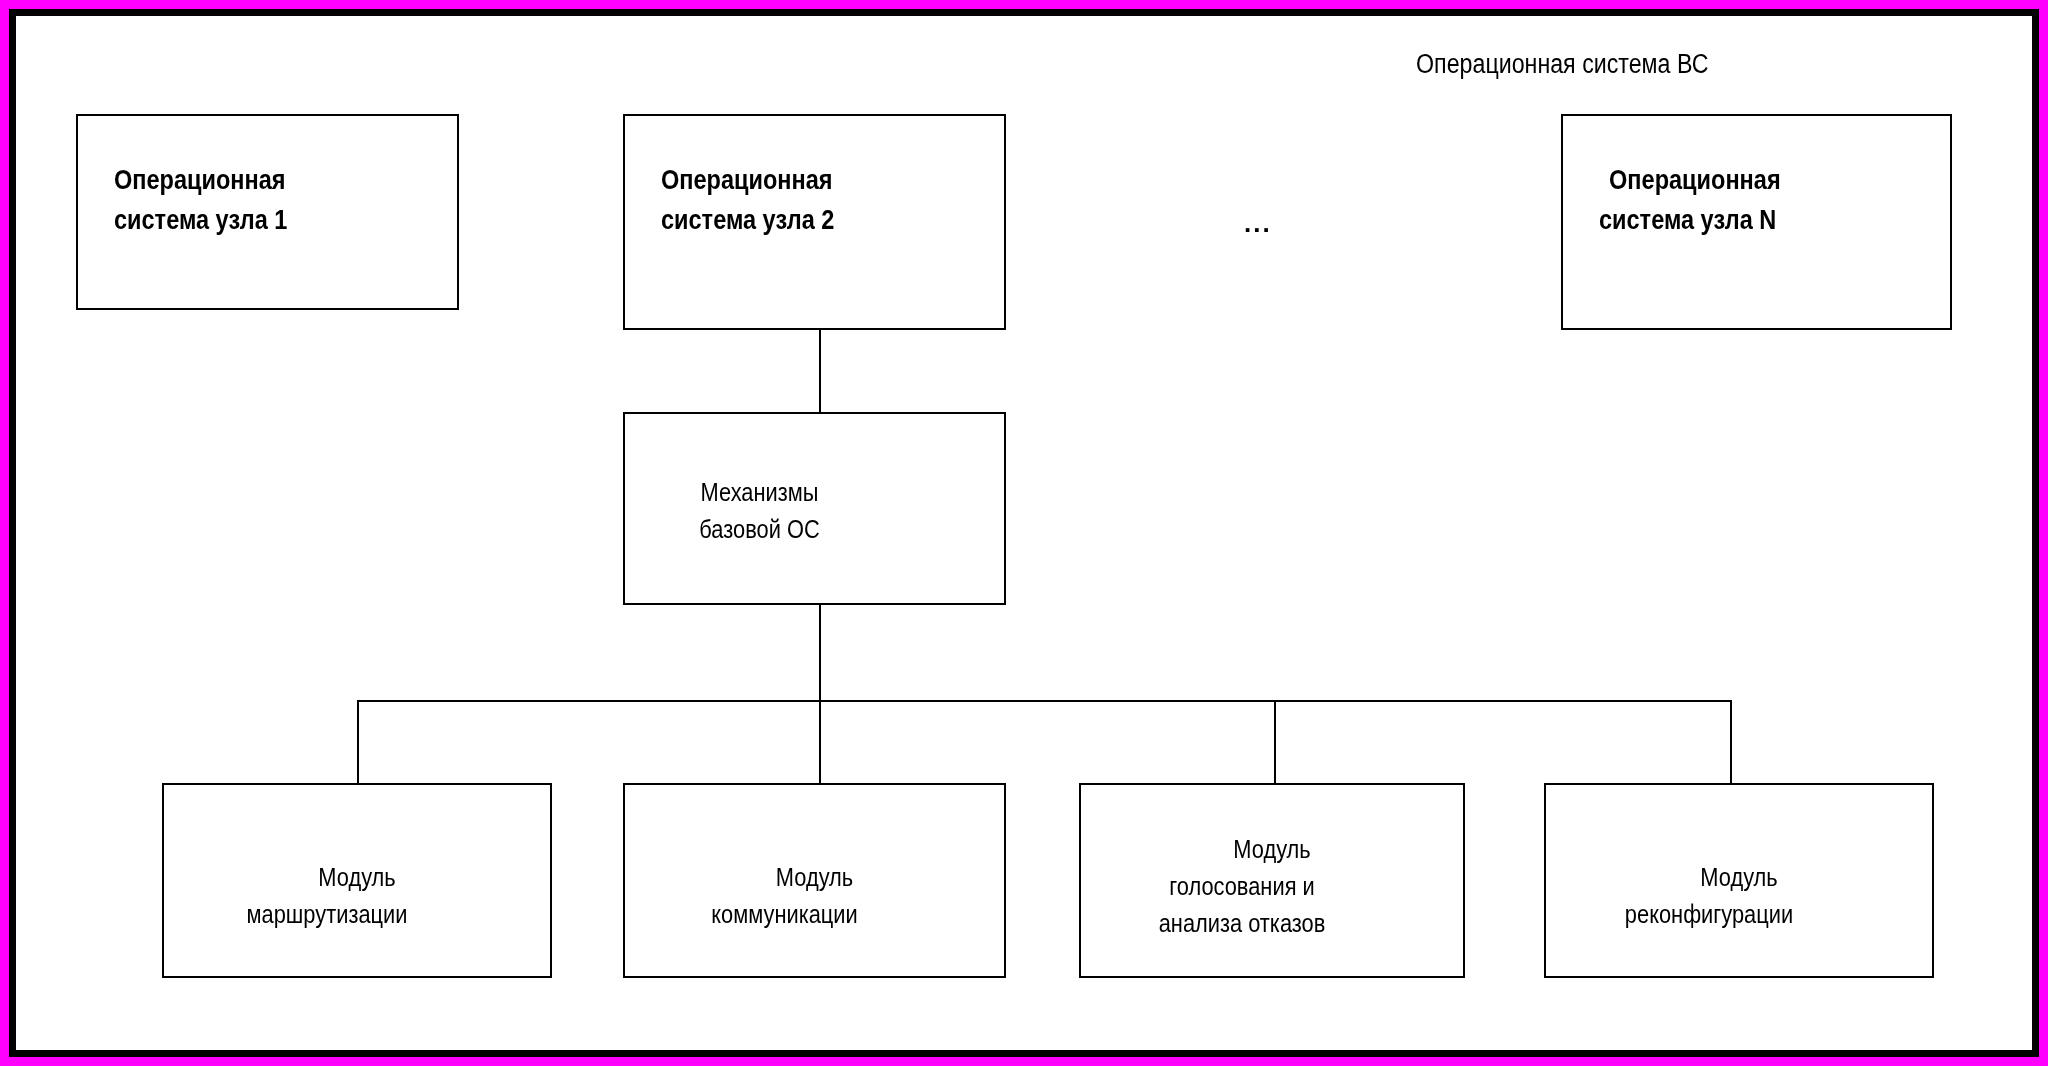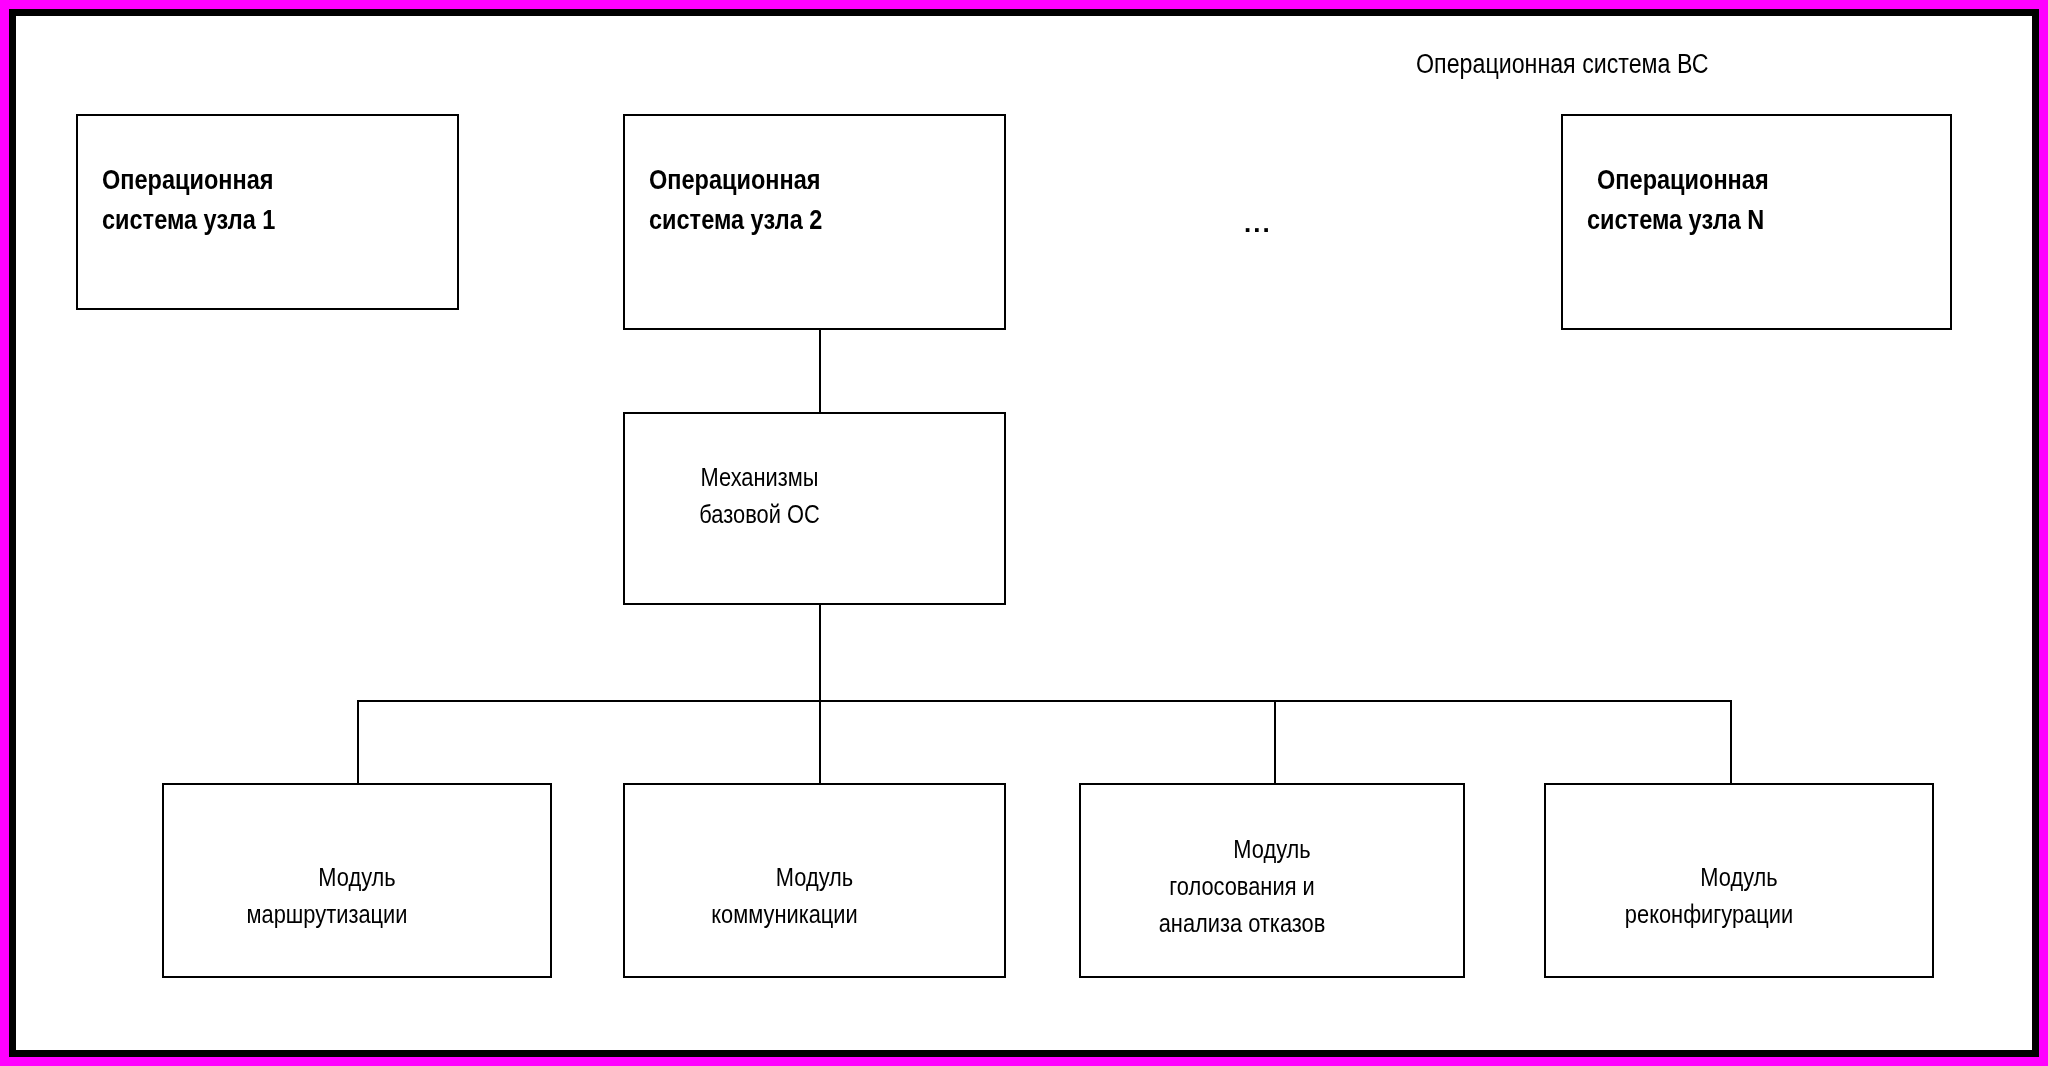--- a/index.html
+++ b/index.html
@@ -90,42 +90,42 @@
     transform: scaleX(0.84);
     line-height: 1.42;
   }
 
   
   .top-box .node-text {
     font-size: 28px;
     font-weight: 700;
     top: 44px;
     text-align: left;
-    padding-left: 24px;
+    padding-left: 36px;
   }
   .top-box .node-text .line {
     transform-origin: left center;
   }
   .top-box.indented .node-text .line.first {
     padding-left: 12px;
   }
 
   
   .mid-box .node-text,
   .bottom-box .node-text {
     font-size: 26px;
     font-weight: 400;
     text-align: center;
   }
   .mid-box .node-text .line,
   .bottom-box .node-text .line {
     transform-origin: center center;
   }
 
-  .mid-box .node-text { top: 45px; }
+  .mid-box .node-text { top: 60px; }
   .bottom-box .node-text.lines-2 { top: 74px; }
   .bottom-box .node-text.lines-3 { top: 46px; }
 
   
   .shift-left { position: relative; left: -55px; }
   .shift-left-sm { position: relative; left: -30px; }
 
   
   .conn {
     position: absolute;

